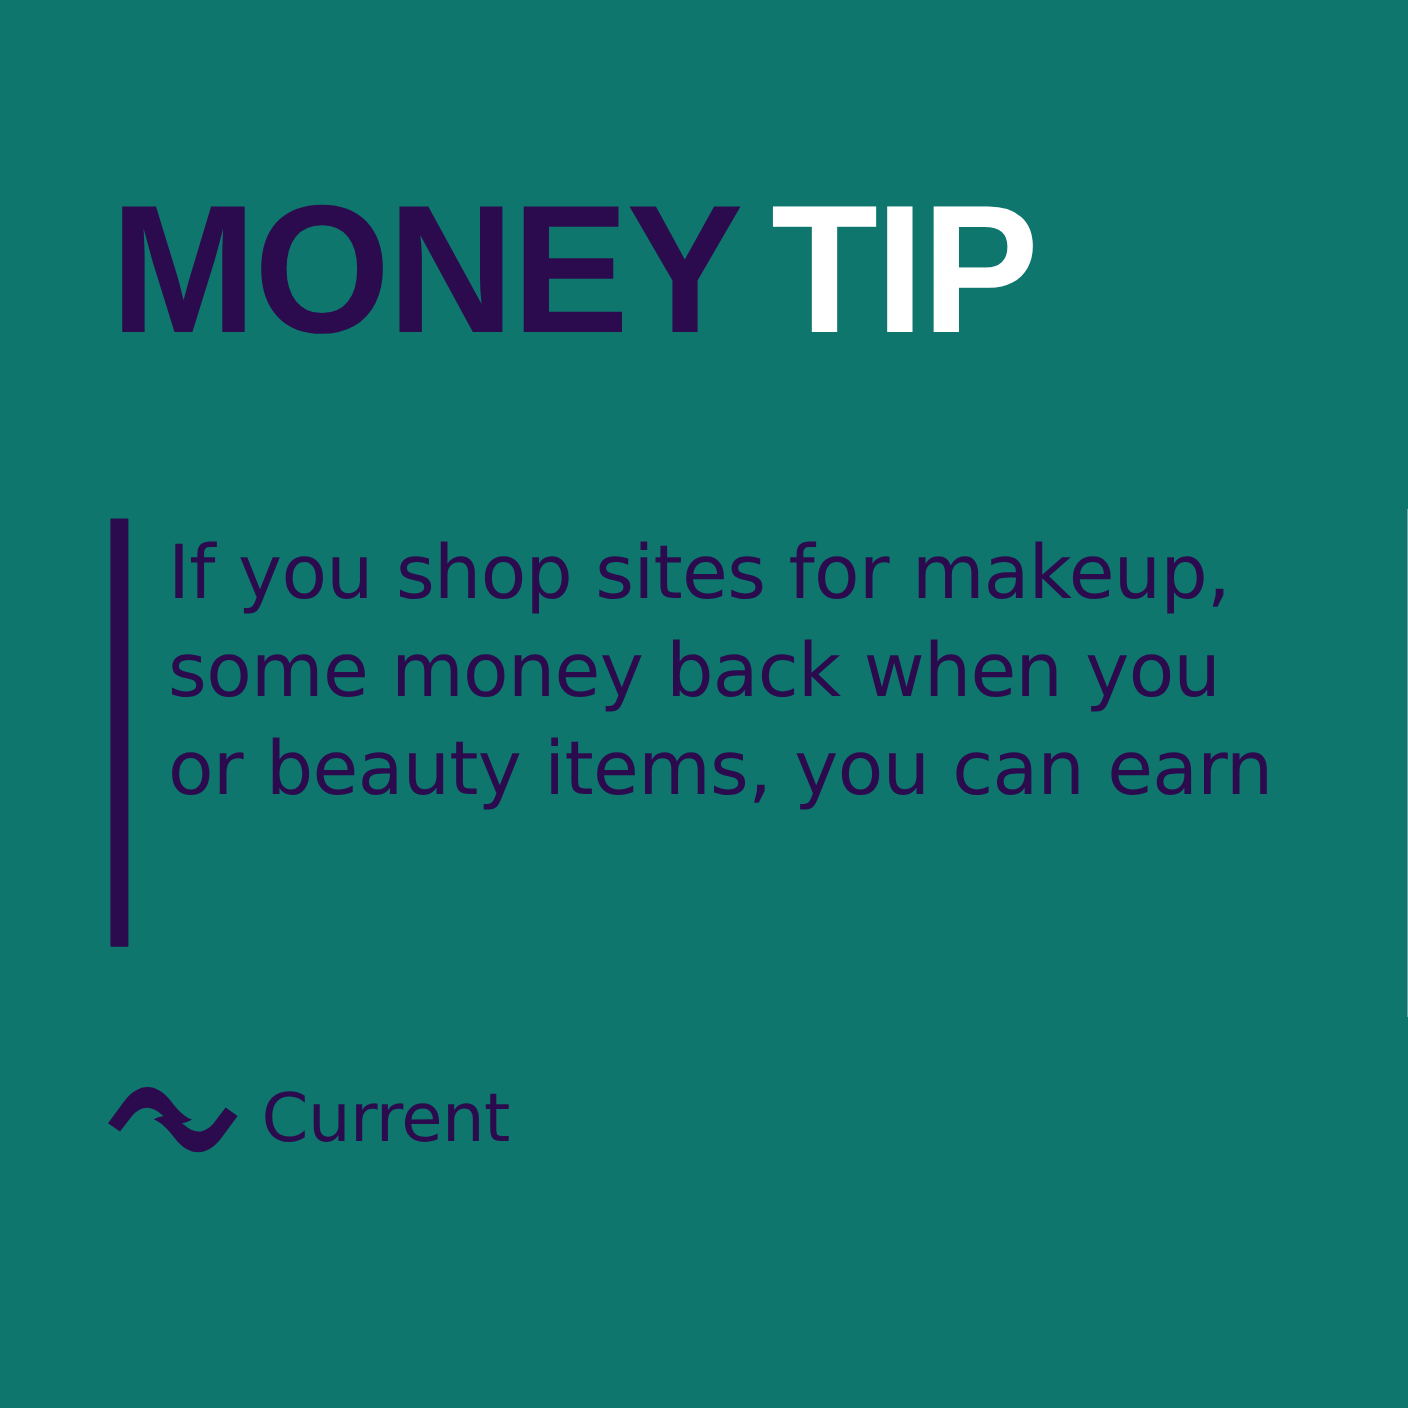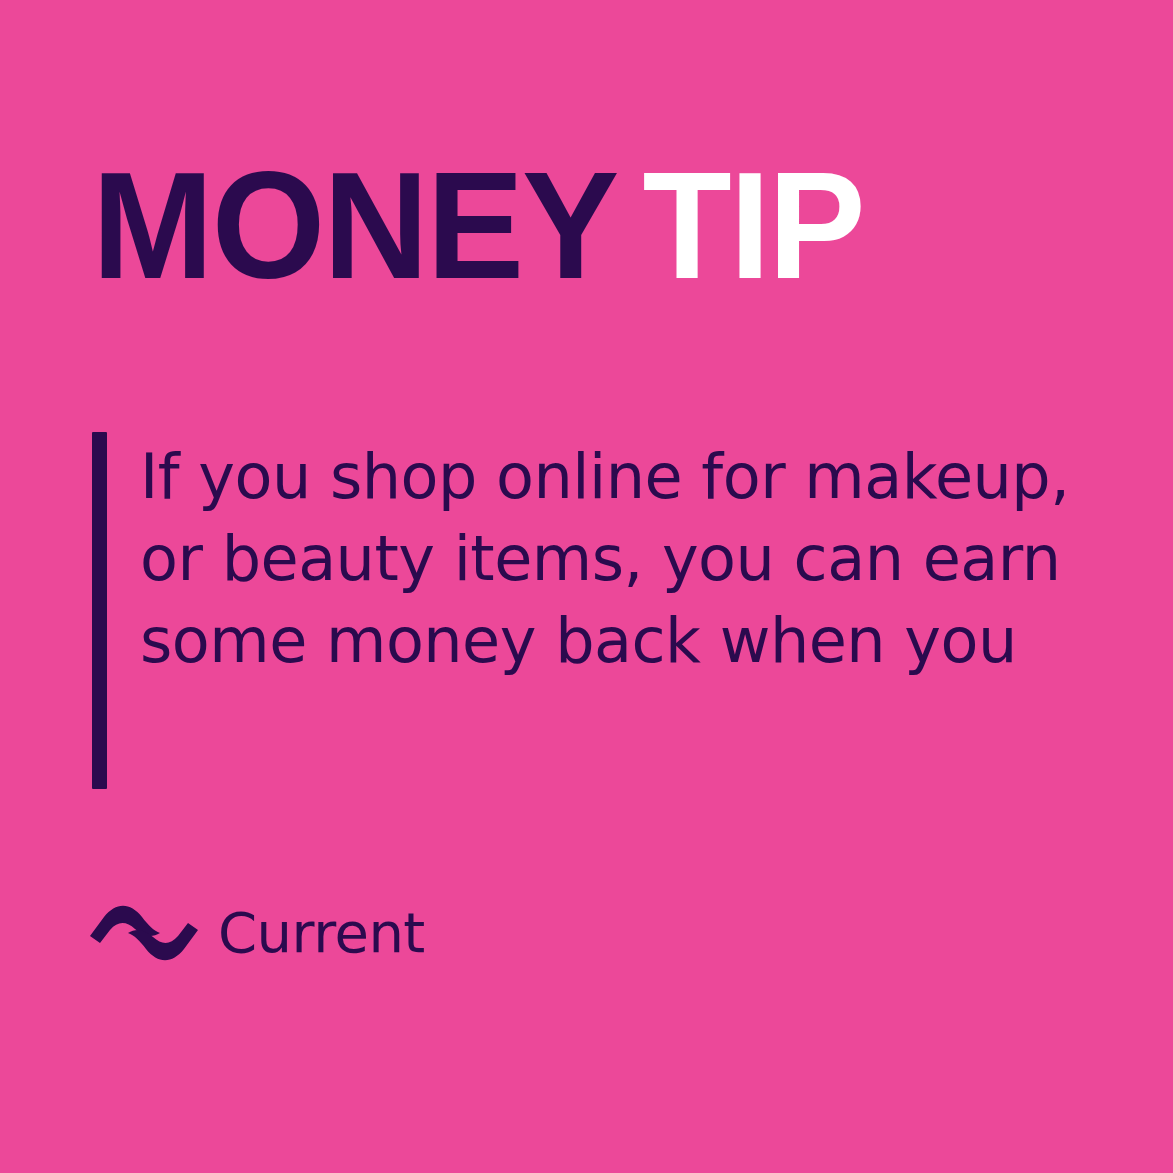--- a/index.html
+++ b/index.html
@@ -11,21 +11,21 @@
     width: 1173px;
     height: 1173px;
     overflow: hidden;
     font-family: "Liberation Sans", sans-serif;
   }
 
   .card {
     position: relative;
     width: 1173px;
     height: 1173px;
-    background: #ec4899;
+    background: #0f766e;
     box-sizing: border-box;
     overflow: hidden;
   }
 
   
   .headline {
     position: absolute;
     left: 92px;
     top: 150px;
     width: 1000px;
@@ -116,23 +116,23 @@
 <div class="card">
 
   <div class="headline">
     <span class="headline-primary">MONEY</span>
     <span class="headline-accent">TIP</span>
   </div>
 
   <div class="body-block">
     <div class="quote-bar"></div>
     <div class="body-text">
-      <span class="body-line">If you shop online for makeup,</span>
+      <span class="body-line">If you shop sites for makeup,</span>
+      <span class="body-line">some money back when you</span>
       <span class="body-line">or beauty items, you can earn</span>
-      <span class="body-line">some money back when you</span>
     </div>
   </div>
 
   <div class="logo">
     <svg class="logo-mark" viewBox="0 0 112 66" aria-hidden="true">
       <path d="M2 36 L16 17 C28 2 42 2 54 17 C60 25 66 31 72 33 C64 38 56 37 47 29 C38 21 30 21 22 30 L12 43 Z" fill="#2b0a4e"></path>
       <path d="M110 30 L96 49 C84 64 70 64 58 49 C52 41 46 35 40 33 C48 28 56 29 65 37 C74 45 82 45 90 36 L100 23 Z" fill="#2b0a4e"></path>
     </svg>
     <span class="logo-wordmark">Current</span>
   </div>

